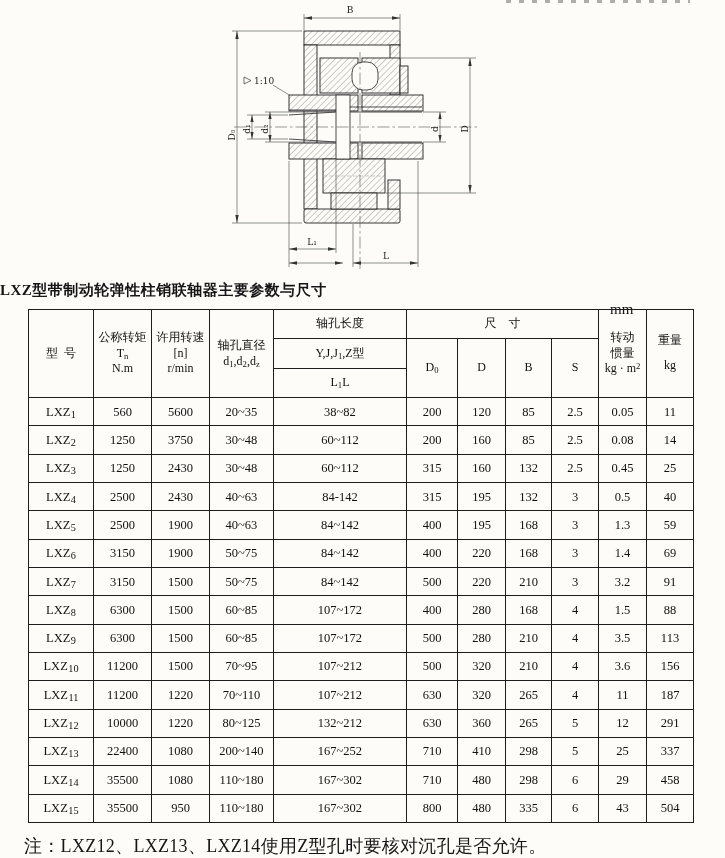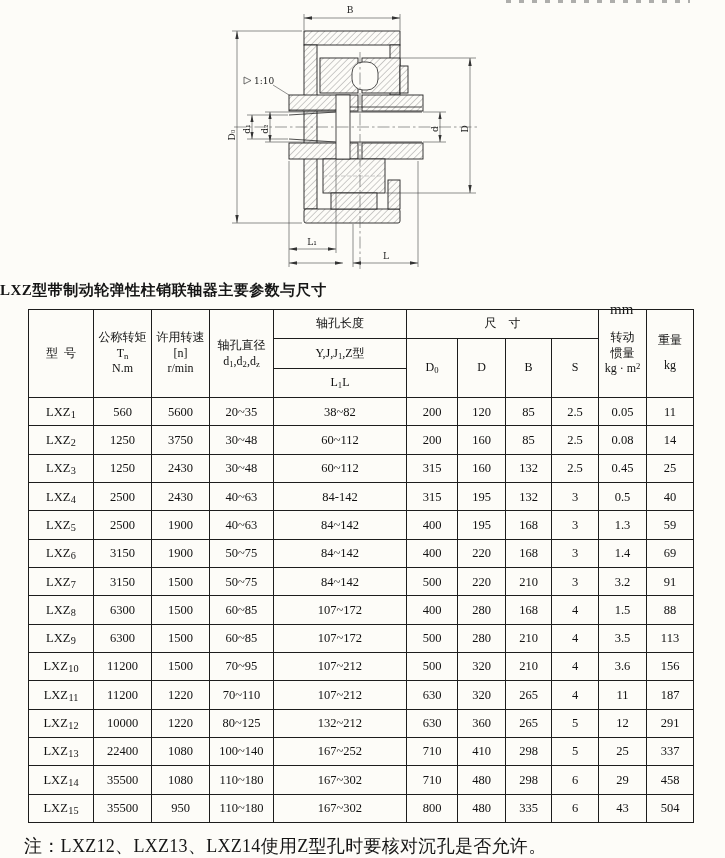--- a/index.html
+++ b/index.html
@@ -372,21 +372,21 @@
           <td>360</td>
           <td>265</td>
           <td>5</td>
           <td>12</td>
           <td>291</td>
         </tr>
         <tr>
           <td>LXZ<span class="mnum">13</span></td>
           <td>22400</td>
           <td>1080</td>
-          <td>100~140</td>
+          <td>200~140</td>
           <td>167~252</td>
           <td>710</td>
           <td>410</td>
           <td>298</td>
           <td>5</td>
           <td>25</td>
           <td>337</td>
         </tr>
         <tr>
           <td>LXZ<span class="mnum">14</span></td>

